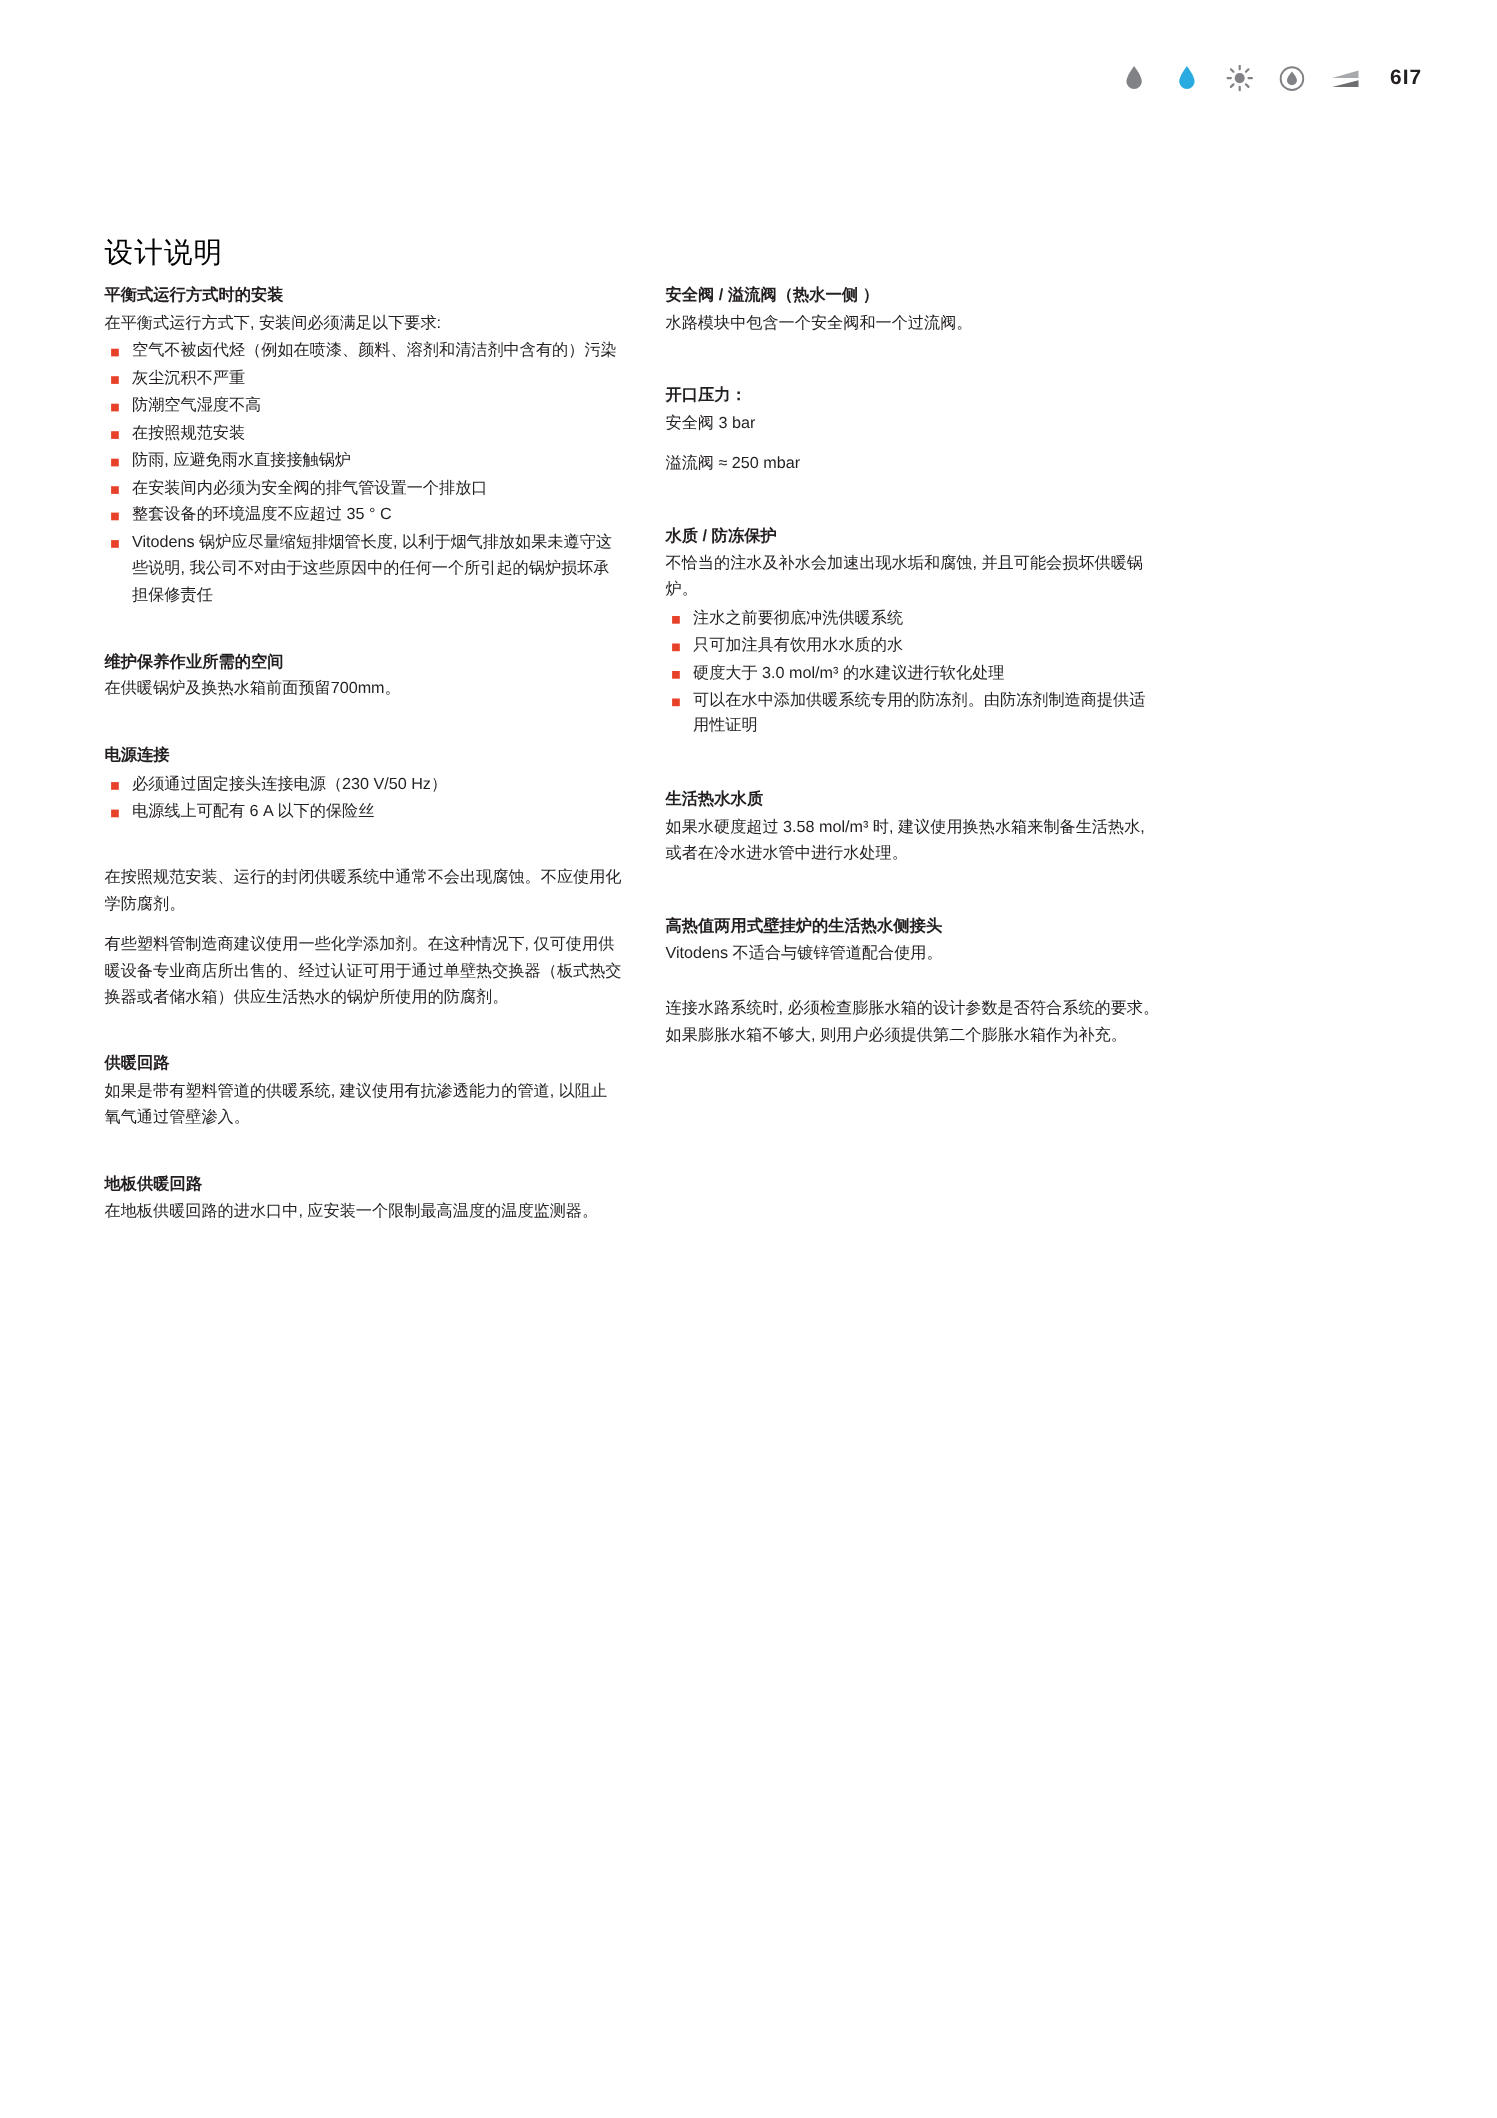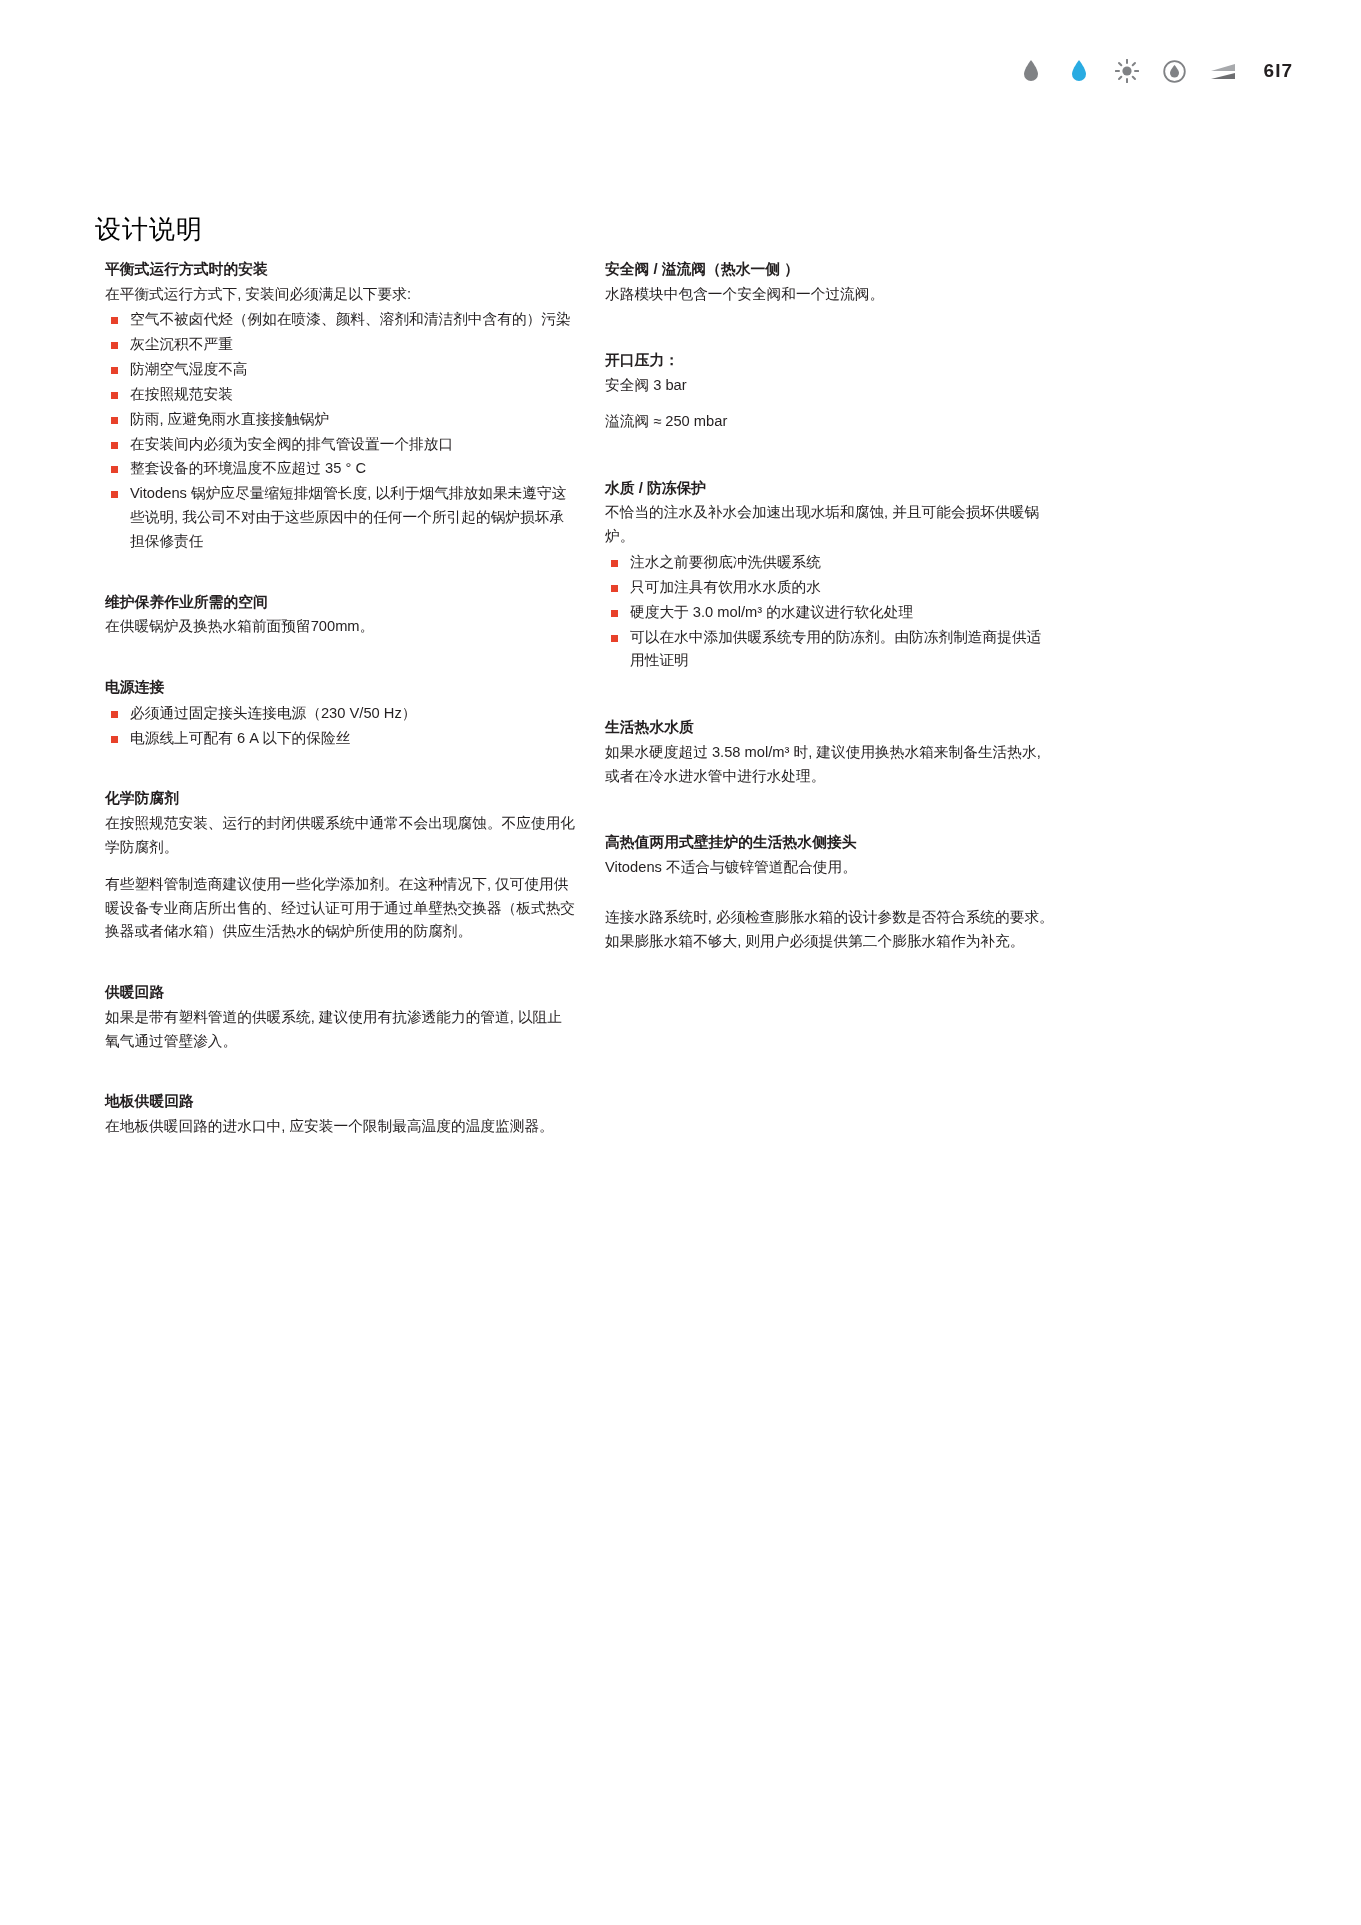--- a/index.html
+++ b/index.html
@@ -56,21 +56,21 @@
   }
 
   
   .col {
     position: absolute;
     top: 258px;
     width: 470px;
     font-size: 14.7px;
     line-height: 1.62;
   }
-  .col-left { left: 105px; }
+  .col-left { left: 95px; }
   .col-right { left: 605px; width: 450px; }
 
   .block { margin-bottom: 17px; }
   .block:last-child { margin-bottom: 0; }
 
   h3.sub {
     font-size: 14.8px;
     font-weight: bold;
     margin: 0 0 1px 0;
     line-height: 1.6;
@@ -182,21 +182,20 @@
       <h3 class="sub">电源连接</h3>
       <ul class="bullets">
         <li>必须通过固定接头连接电源（230 V/50 Hz）</li>
         <li>电源线上可配有 6 A 以下的保险丝</li>
       </ul>
     </div>
 
     <div class="spacer-20"></div>
 
     <div class="block">
-      <h3 class="sub">化学防腐剂</h3>
       <p class="txt">在按照规范安装、运行的封闭供暖系统中通常不会出现腐蚀。不应使用化学防腐剂。</p>
       <p class="txt">有些塑料管制造商建议使用一些化学添加剂。在这种情况下, 仅可使用供暖设备专业商店所出售的、经过认证可用于通过单壁热交换器（板式热交换器或者储水箱）供应生活热水的锅炉所使用的防腐剂。</p>
     </div>
 
     <div class="spacer-20"></div>
 
     <div class="block">
       <h3 class="sub">供暖回路</h3>
       <p class="txt">如果是带有塑料管道的供暖系统, 建议使用有抗渗透能力的管道, 以阻止氧气通过管壁渗入。</p>
     </div>

